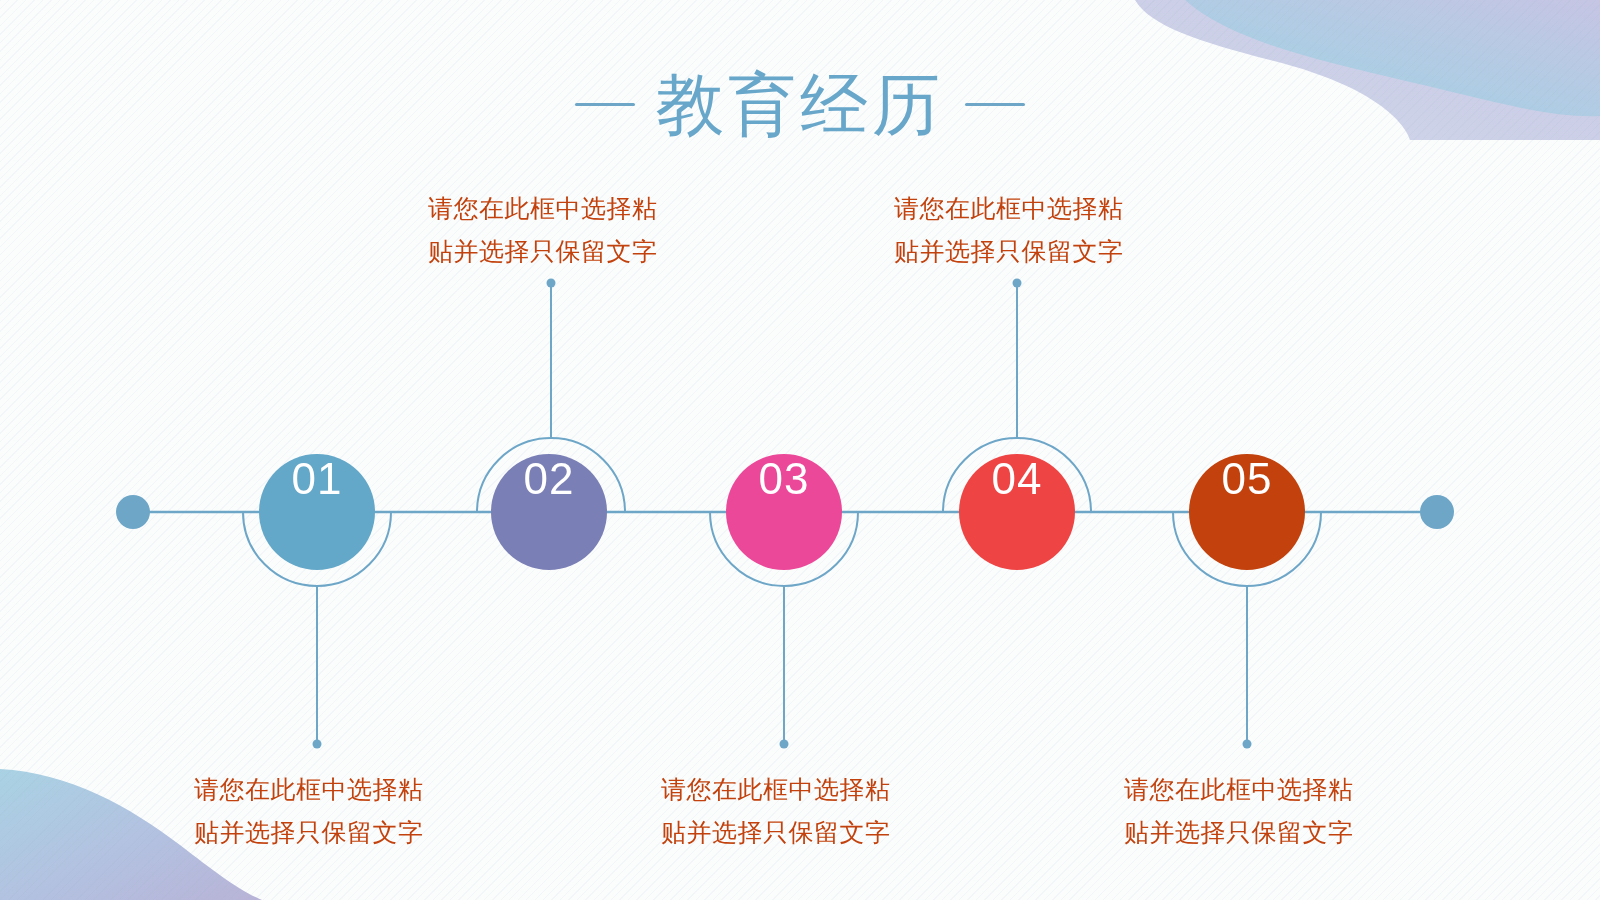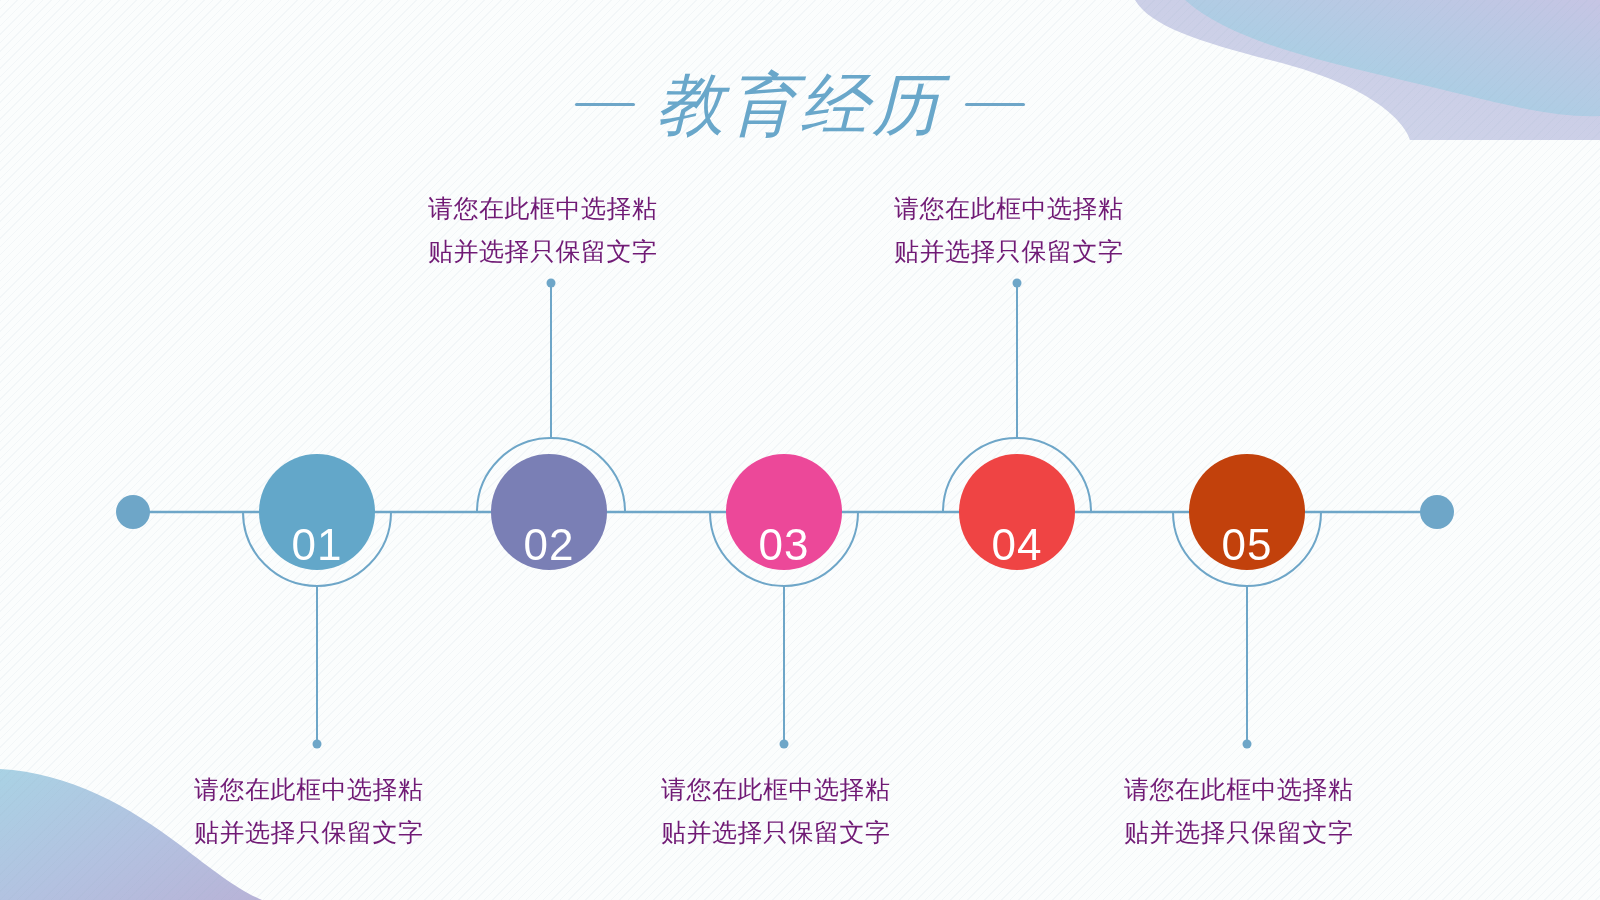--- a/index.html
+++ b/index.html
@@ -37,21 +37,20 @@
   #deco-top-right { top:0; right:0; }
   #deco-bottom-left { bottom:0; left:0; }
 
   
   #title-block {
     position:absolute;
     top:68px; left:0; width:1600px;
     display:flex; align-items:center; justify-content:center;
     gap:21px;
     z-index:5;
-    font-style:italic;
   }
   .title-dash {
     width:60px; height:3px;
     background:#6ea6c8;
     border-radius:2px;
     flex:0 0 auto;
   }
   #page-title {
     font-size:68px;
     font-weight:400;
@@ -65,32 +64,32 @@
   #timeline {
     position:absolute;
     inset:0;
     z-index:4;
   }
   #timeline-svg { position:absolute; inset:0; }
 
   .node-circle {
     position:absolute;
     border-radius:50%;
-    display:flex; align-items:flex-end; justify-content:center;
+    display:flex; align-items:flex-start; justify-content:center;
     color:#ffffff;
     font-size:44px;
     font-weight:300;
     letter-spacing:1px;
     z-index:6;
   }
 
   .caption {
     position:absolute;
     z-index:6;
-    color:#701a75;
+    color:#c2410c;
     font-size:25px;
     line-height:1.72;
     text-align:left;
     white-space:pre-line;
     letter-spacing:0.5px;
   }
 </style>
 </head>
 <body>
 

